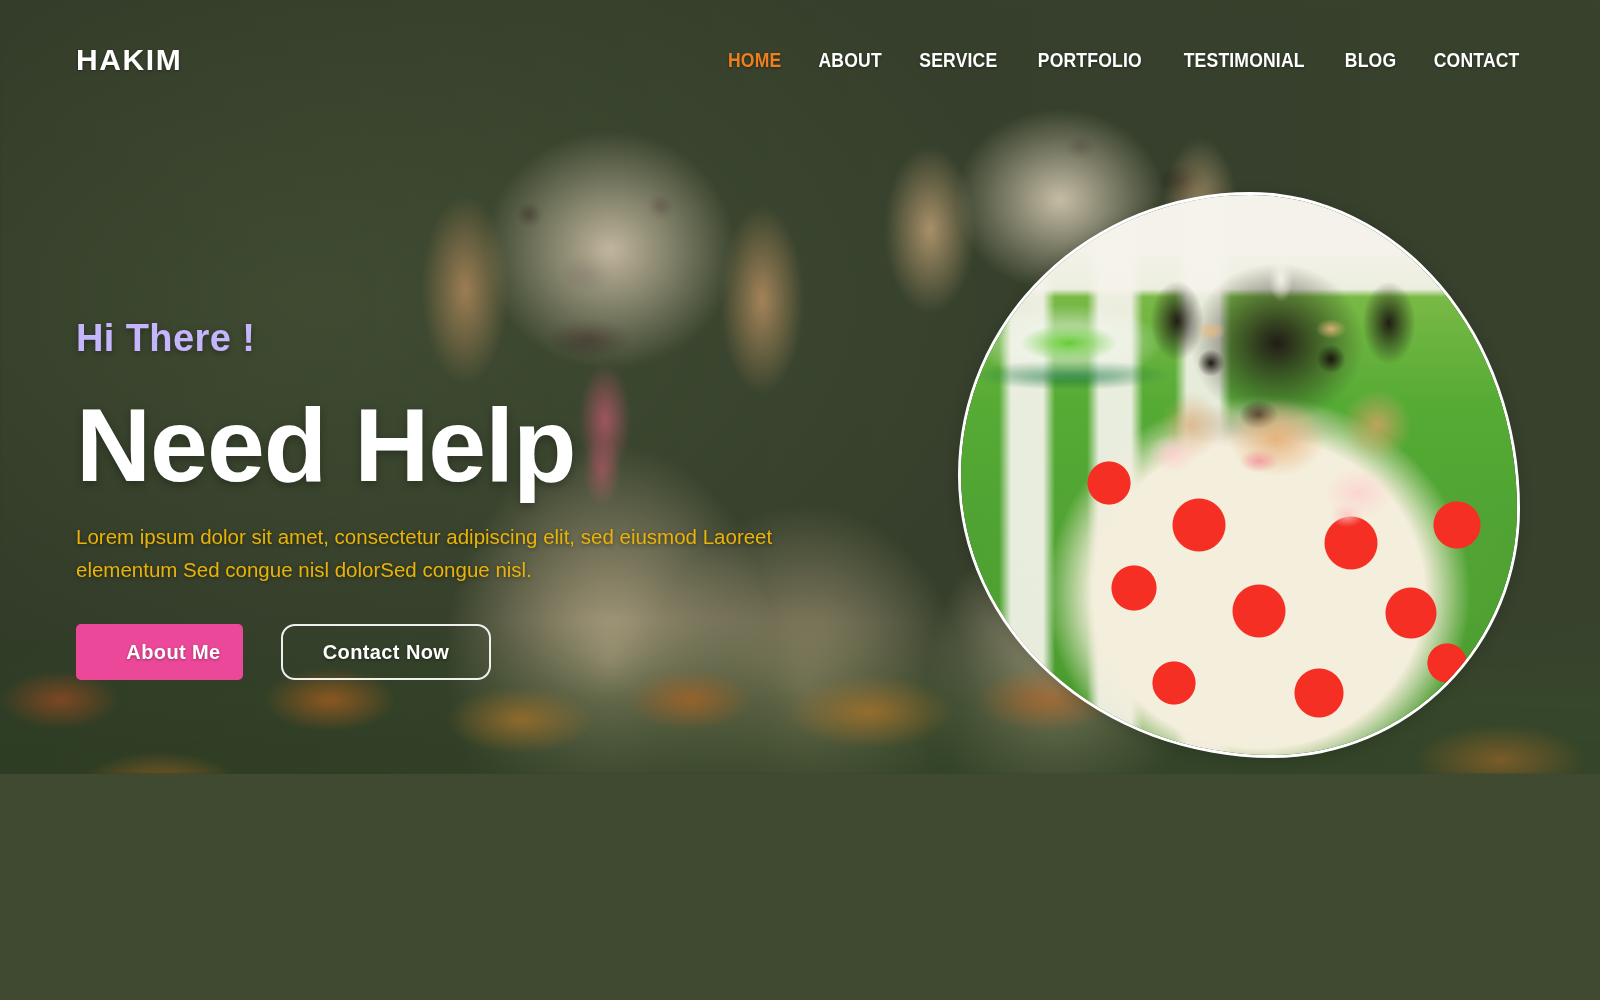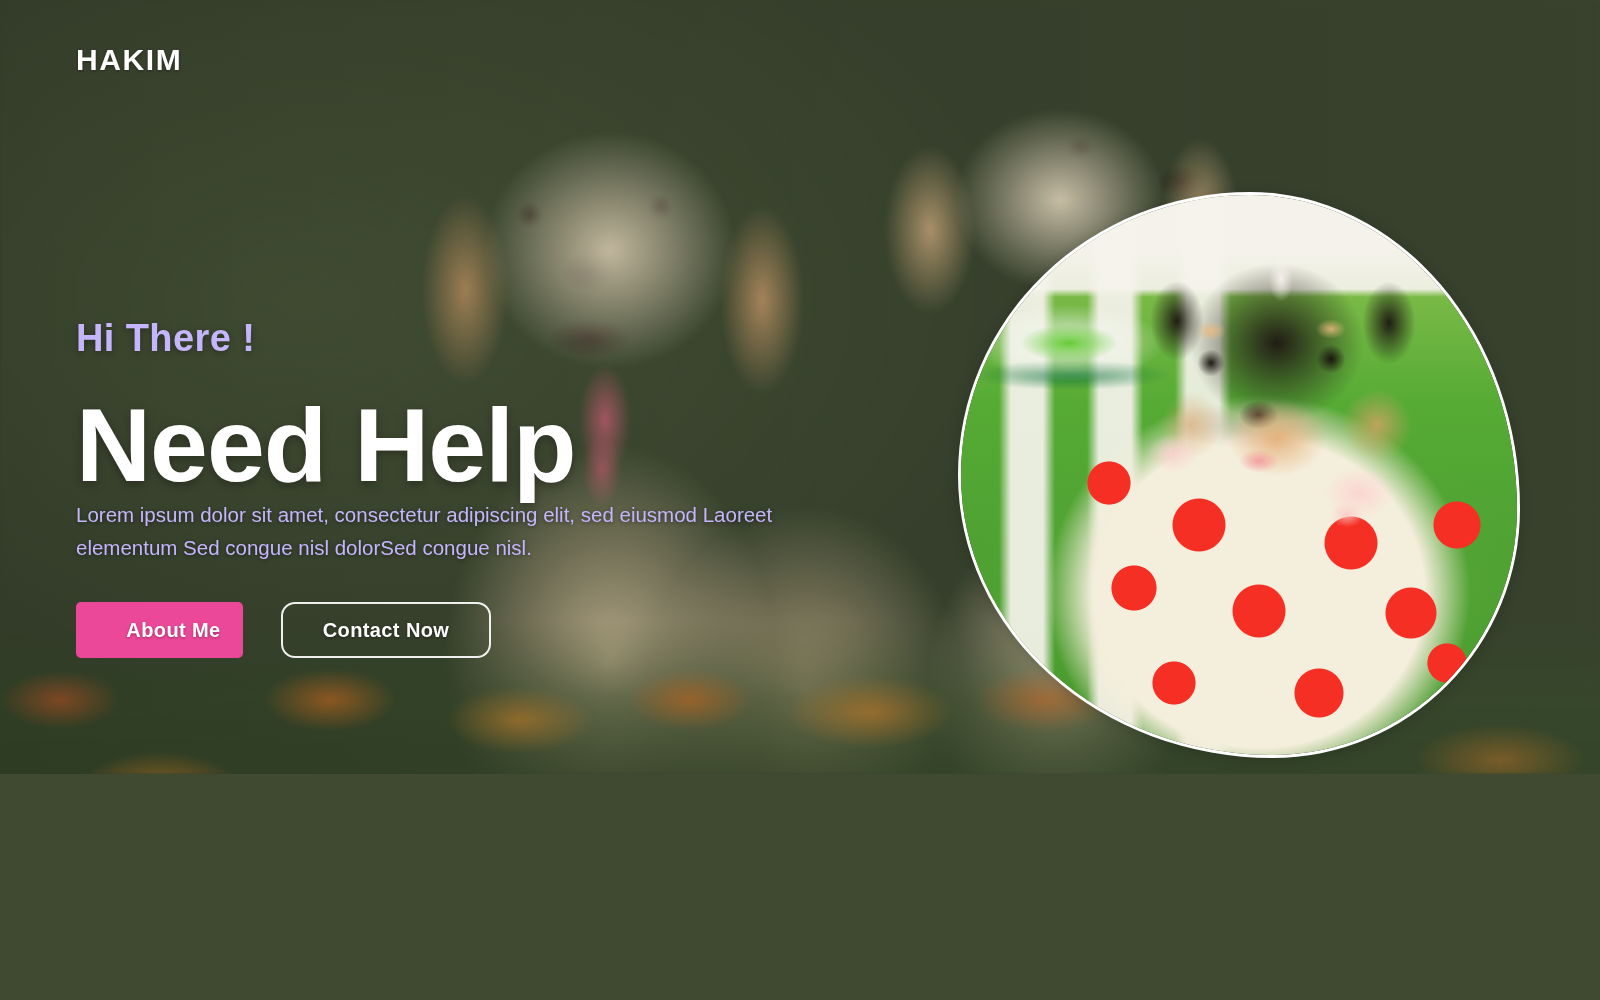--- a/index.html
+++ b/index.html
@@ -100,22 +100,22 @@
     letter-spacing:.4px; line-height:1.1;
     text-shadow:0 2px 6px rgba(0,0,0,.35);
   }
   .hero-title {
     color:#fff; font-size:104px; font-weight:bold;
     line-height:1.02; letter-spacing:-1px;
     margin-top:32px;
     text-shadow:0 3px 10px rgba(0,0,0,.30);
   }
   .hero-desc {
-    color:#c4b5fd; font-size:20.5px; line-height:1.62;
-    max-width:760px;
+    color:#eab308; font-size:20.5px; line-height:1.62;
+    margin-top:22px; max-width:760px;
     text-shadow:0 1px 4px rgba(0,0,0,.45);
   }
   .hero-actions { display:flex; gap:38px; margin-top:38px; }
   .btn {
     display:inline-flex; align-items:center; justify-content:center;
     height:56px; font-size:20px; font-weight:bold;
     letter-spacing:.4px; cursor:pointer;
     text-decoration:none; white-space:nowrap;
   }
   .btn-primary {
@@ -203,20 +203,29 @@
 </head>
 <body>
 
 <div class="stage">
 
   <div class="hero-photo"></div>
   <div class="hero-photo-tint"></div>
 
   <header class="site-header">
     <div class="brand">HAKIM</div>
+    <nav class="main-nav">
+      <a class="nav-link is-active" href="#">HOME</a>
+      <a class="nav-link" href="#">ABOUT</a>
+      <a class="nav-link" href="#">SERVICE</a>
+      <a class="nav-link" href="#">PORTFOLIO</a>
+      <a class="nav-link" href="#">TESTIMONIAL</a>
+      <a class="nav-link" href="#">BLOG</a>
+      <a class="nav-link" href="#">CONTACT</a>
+    </nav>
   </header>
 
   <div class="hero-content">
     <div class="hero-greeting">Hi There !</div>
     <h1 class="hero-title">Need Help</h1>
     <p class="hero-desc">Lorem ipsum dolor sit amet, consectetur adipiscing elit, sed eiusmod Laoreet elementum Sed congue nisl dolorSed congue nisl.</p>
     <div class="hero-actions">
       <a class="btn btn-primary" href="#">About Me</a>
       <a class="btn btn-outline" href="#">Contact Now</a>
     </div>

